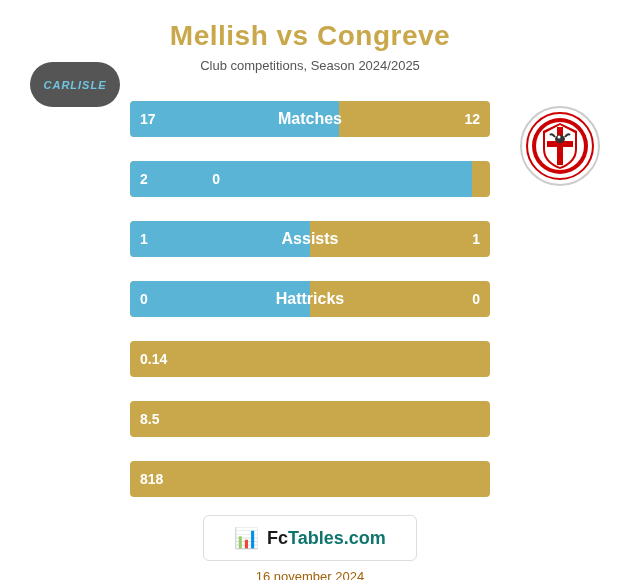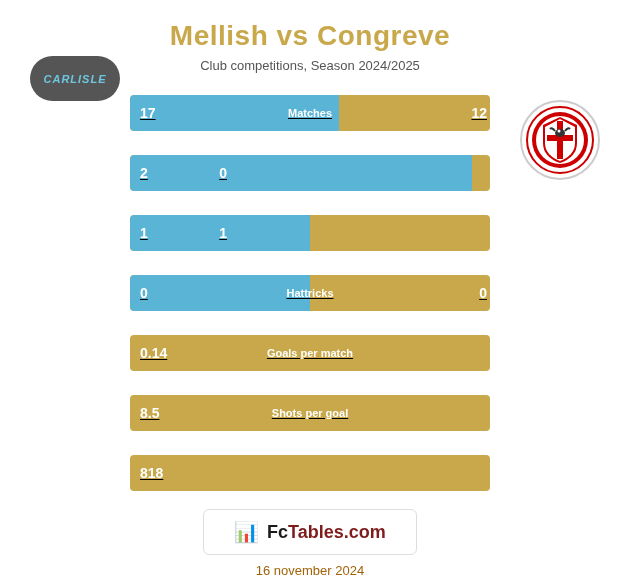--- a/index.html
+++ b/index.html
@@ -29,31 +29,30 @@
       font-size: 28px;
       font-weight: bold;
       color: #c8a84b;
       margin-bottom: 6px;
       letter-spacing: 0.5px;
     }
 
     .subtitle {
       font-size: 13px;
       color: #555;
-      margin-bottom: 22px;
+      margin-bottom: 28px;
     }
 
     .stats-area {
       width: 100%;
       display: flex;
       align-items: flex-start;
       justify-content: center;
       position: relative;
       flex: 1;
-      text-decoration: underline;
     }
 
     .logo-left {
       position: absolute;
       left: 10px;
       top: 50%;
       transform: translateY(-120%);
       width: 90px;
       height: 45px;
       background: #555;
@@ -126,32 +125,32 @@
       font-size: 14px;
       padding-left: 10px;
       min-width: 50px;
     }
 
     .bar-label {
       position: relative;
       z-index: 2;
       color: #fff;
       font-weight: bold;
-      font-size: 11px;
+      font-size: 16px;
       text-align: center;
       flex: 1;
     }
 
     .bar-right-val {
       position: relative;
       z-index: 2;
       color: #fff;
       font-weight: bold;
       font-size: 14px;
-      padding-right: 3px;
+      padding-right: 10px;
       min-width: 50px;
       text-align: right;
     }
 
     .fctables-banner {
       margin-top: 18px;
       background: #fff;
       border: 1px solid #ddd;
       border-radius: 6px;
       padding: 10px 30px;
@@ -165,21 +164,21 @@
       font-size: 20px;
     }
 
     .fctables-text {
       font-size: 18px;
       font-weight: bold;
       color: #1a1a1a;
     }
 
     .fctables-text span {
-      color: #7f1d1d;
+      color: #0f766e;
       margin-top: 24px;
     }
 
     .date-footer {
       margin-top: 8px;
       font-size: 13px;
       color: #a16207;
       margin-bottom: 8px;
       text-align: center;
     }
@@ -244,39 +243,38 @@
 
       <div class="bar-row">
         <div class="bar-fill" style="width: 95%"></div>
         <div class="bar-left-val">2</div>
         <div class="bar-right-val">0</div>
       </div>
 
       <div class="bar-row">
         <div class="bar-fill" style="width: 50%"></div>
         <div class="bar-left-val">1</div>
+        <div class="bar-label">Assists</div>
         <div class="bar-right-val">1</div>
       </div>
 
       <div class="bar-row">
         <div class="bar-fill" style="width: 50%"></div>
         <div class="bar-left-val">0</div>
         <div class="bar-label">Hattricks</div>
         <div class="bar-right-val">0</div>
       </div>
 
       <div class="bar-row full-bar">
         <div class="bar-left-val">0.14</div>
-        <div class="bar-label">Goals per match</div>
         <div class="bar-right-val"></div>
       </div>
 
       <div class="bar-row full-bar">
         <div class="bar-left-val">8.5</div>
-        <div class="bar-label">Shots per goal</div>
         <div class="bar-right-val"></div>
       </div>
 
       <div class="bar-row full-bar">
         <div class="bar-left-val">818</div>
         <div class="bar-right-val"></div>
       </div>
     </div>
   </div>
 

